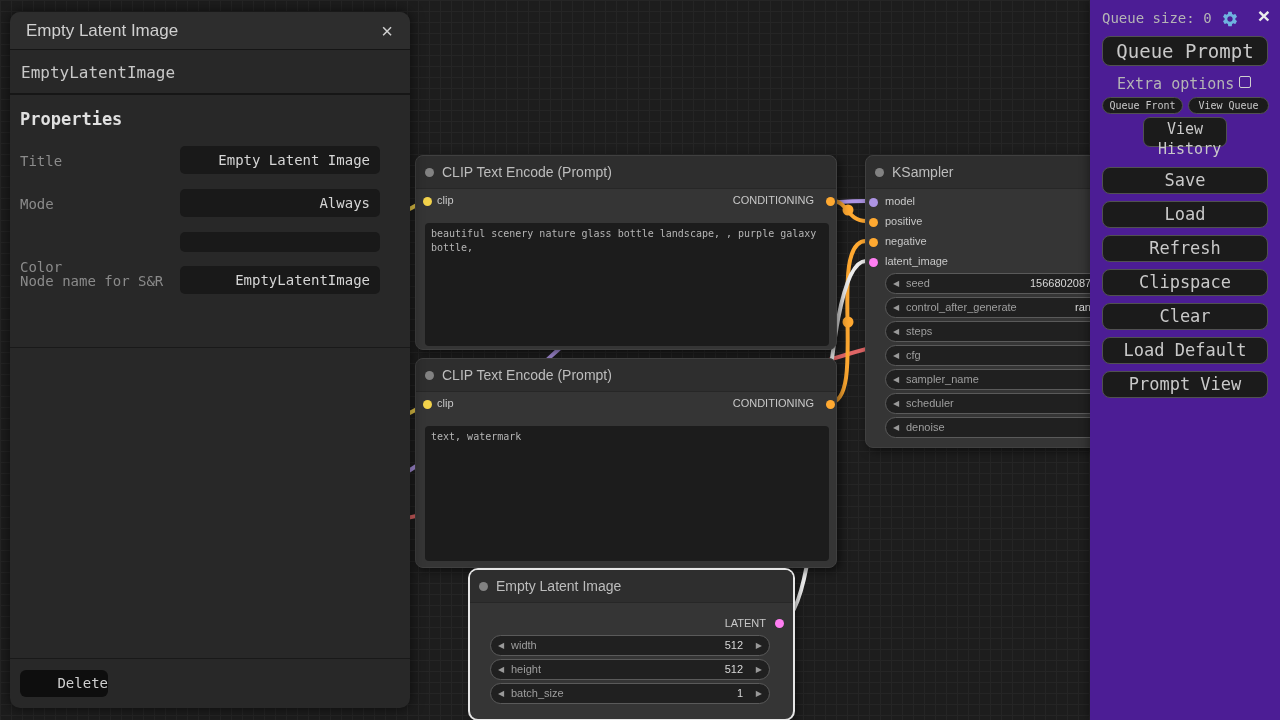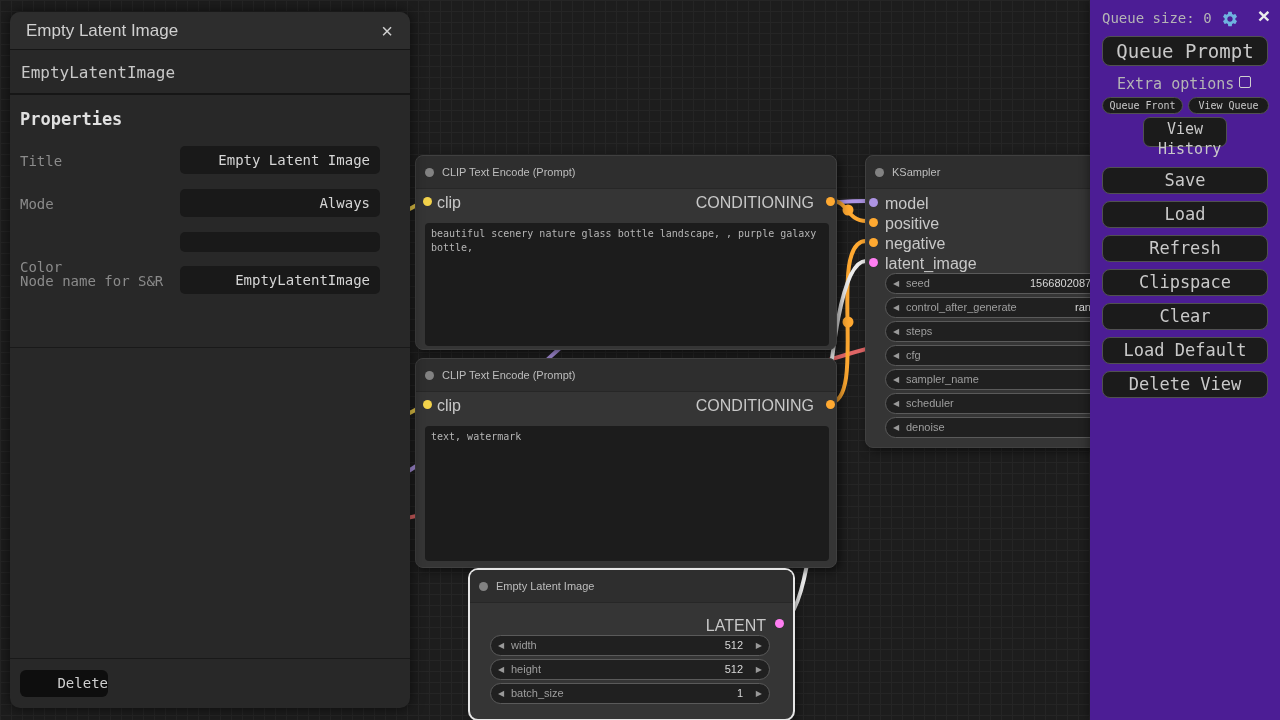--- a/index.html
+++ b/index.html
@@ -19,24 +19,24 @@
   #wires { position:absolute; inset:0; z-index:1; pointer-events:none; }
 
   
   .node { position:absolute; z-index:2; background:#353535; border-radius:8px;
     border:1px solid #404040; box-shadow:3px 3px 10px rgba(0,0,0,.55); }
   .node.selected { border:none; box-shadow:0 0 0 2px #e6e6e6, 3px 3px 10px rgba(0,0,0,.55); }
   .ntitle { position:absolute; left:0; top:0; right:0; height:33px; background:#2e2e2e;
     border-radius:8px 8px 0 0; border-bottom:1px solid #272727; }
   .tdot { position:absolute; left:9px; top:12px; width:9px; height:9px; border-radius:50%;
     background:#828282; }
-  .ttext { position:absolute; left:26px; top:0; line-height:33px; font-size:11px; color:#bdbdbd;
+  .ttext { position:absolute; left:26px; top:0; line-height:33px; font-size:14px; color:#bdbdbd;
     white-space:nowrap; }
   .pdot { position:absolute; width:9px; height:9px; border-radius:50%; }
-  .plabel { position:absolute; font-size:16px; color:#c8c8c8; white-space:nowrap; }
+  .plabel { position:absolute; font-size:11px; color:#c8c8c8; white-space:nowrap; }
   .ta { position:absolute; background:#1c1c1c; border-radius:4px; color:#b5b5b5;
     font-family:"DejaVu Sans Mono", monospace; font-size:10px; line-height:1.4;
     padding:4px 6px; overflow:hidden; word-break:break-word; }
   .widget { position:absolute; height:21px; background:#202020; border:1px solid #5a5a5a;
     border-radius:11px; font-size:11px; line-height:19px; color:#9e9e9e; }
   .warr { position:absolute; top:0; font-size:8px; line-height:19px; color:#999; }
   .warr.l { left:7px; } .warr.r { right:7px; }
   .wlabel { position:absolute; left:20px; top:0; white-space:nowrap; }
   .wval { position:absolute; top:0; color:#d8d8d8; white-space:nowrap; }
   .wval.rt { right:26px;text-align:center; }
@@ -254,15 +254,15 @@
     <div class="mbtn vhistory">
       <span>View History</span>
     </div>
 
     <div class="mbtn big" style="top:167px;">Save</div>
     <div class="mbtn big" style="top:201px;">Load</div>
     <div class="mbtn big" style="top:235px;">Refresh</div>
     <div class="mbtn big" style="top:269px;">Clipspace</div>
     <div class="mbtn big" style="top:337px;">Load Default</div>
     <div class="mbtn big" style="top:303px;">Clear</div>
-    <div class="mbtn big" style="top:371px;">Delete View</div>
+    <div class="mbtn big" style="top:371px;">Prompt View</div>
   </div>
 </div>
 
 </body></html>

